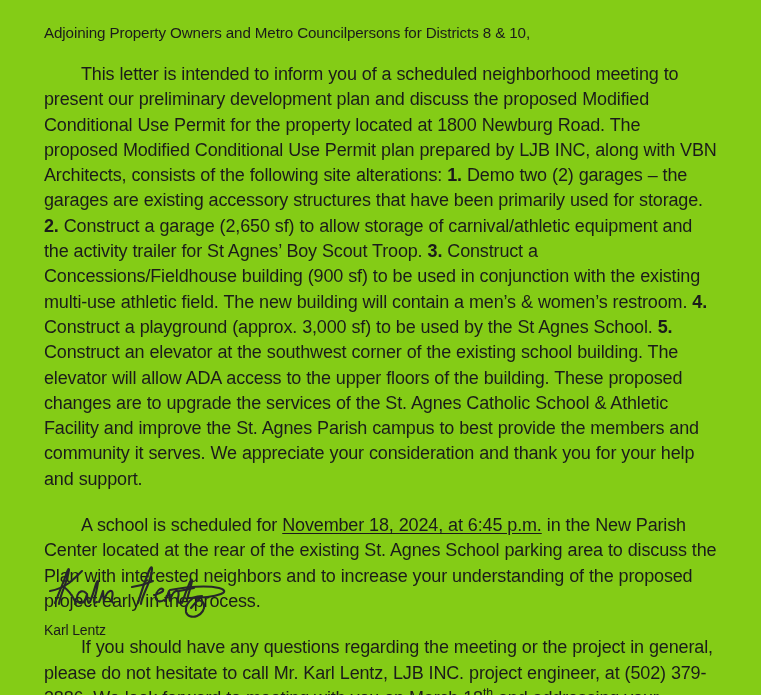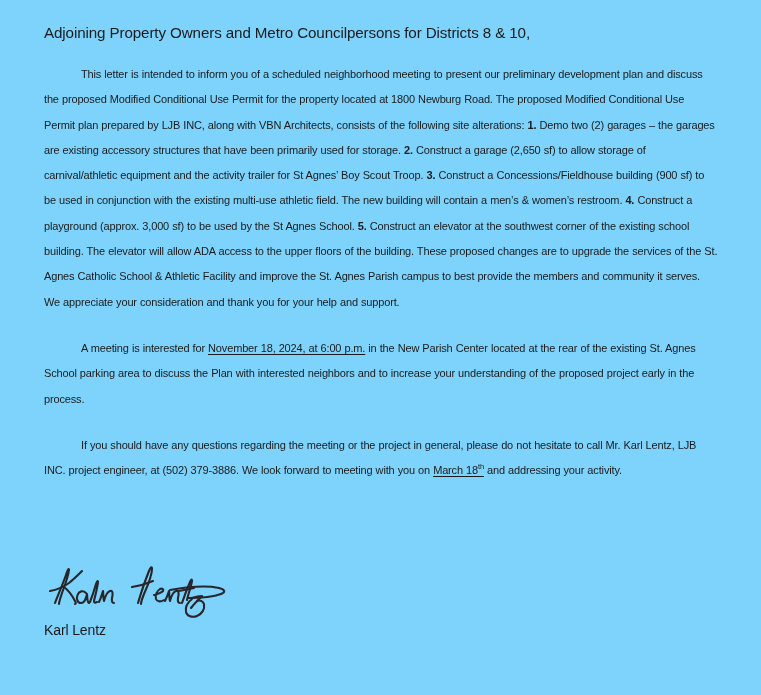--- a/index.html
+++ b/index.html
@@ -14,36 +14,36 @@
     color: #1b1b1b;
     overflow: hidden;
     position: relative;
   }
   .page {
     position: absolute;
     left: 0;
     top: 0;
     width: 761px;
     height: 695px;
-    background: #7dd3fc;
+    background: #84cc16;
   }
   .content {
     position: absolute;
     left: 44px;
     top: 22px;
     width: 674px;
   }
   .salutation {
     font-size: 15.2px;
     line-height: 22px;
     letter-spacing: -0.12px;
     margin: 0 0 18px 0;
   }
   .para {
-    font-size: 11px;
+    font-size: 18px;
     line-height: 25.3px;
     letter-spacing: -0.15px;
     margin: 0 0 0 0;
     text-align: left;
     text-indent: 37px;
     word-spacing: 0.2px;
   }
   .para.spaced {
     margin-top: 21px;
   }
@@ -90,21 +90,21 @@
 <body>
 
 <div class="page">
 
   <div class="content">
 
     <p class="salutation">Adjoining Property Owners and Metro Councilpersons for Districts 8 &amp; 10,</p>
 
     <p class="para"><span>This letter is intended to inform you of a scheduled neighborhood meeting to present our preliminary development plan and discuss the proposed Modified Conditional Use Permit for the property located at 1800 Newburg Road. The proposed Modified Conditional Use Permit plan prepared by LJB INC, along with VBN Architects, consists of the following site alterations: </span><b>1.</b><span> Demo two (2) garages – the garages are existing accessory structures that have been primarily used for storage. </span><b>2.</b><span> Construct a garage (2,650 sf) to allow storage of carnival/athletic equipment and the activity trailer for St Agnes’ Boy Scout Troop. </span><b>3.</b><span> Construct a Concessions/Fieldhouse building (900 sf) to be used in conjunction with the existing multi-use athletic field. The new building will contain a men’s &amp; women’s restroom. </span><b>4.</b><span> Construct a playground (approx. 3,000 sf) to be used by the St Agnes School. </span><b>5.</b><span> Construct an elevator at the southwest corner of the existing school building. The elevator will allow ADA access to the upper floors of the building.  These proposed changes are to upgrade the services of the St. Agnes Catholic School &amp; Athletic Facility and improve the St. Agnes Parish campus to best provide the members and community it serves. We appreciate your consideration and thank you for your help and support.</span></p>
 
-    <p class="para spaced"><span>A meeting is interested for </span><span class="u">November 18, 2024, at 6:00 p.m.</span><span> in the New Parish Center located at the rear of the existing St. Agnes School parking area to discuss the Plan with interested neighbors and to increase your understanding of the proposed project early in the process.</span></p>
+    <p class="para spaced"><span>A school is scheduled for </span><span class="u">November 18, 2024, at 6:45 p.m.</span><span> in the New Parish Center located at the rear of the existing St. Agnes School parking area to discuss the Plan with interested neighbors and to increase your understanding of the proposed project early in the process.</span></p>
 
     <p class="para spaced"><span>If you should have any questions regarding the meeting or the project in general, please do not hesitate to call Mr. Karl Lentz, LJB INC. project engineer, at (502) 379-3886. We look forward to meeting with you on </span><span class="u"><span>March 18</span><sup>th</sup></span><span> and addressing your activity.</span></p>
 
   </div>
 
   <div class="closing-block">
 
 
     <div class="signature-wrap">
       <svg width="200" height="62" viewBox="0 0 200 62" fill="none" stroke="#26262b" stroke-linecap="round" stroke-linejoin="round" stroke-width="2.1" aria-hidden="true">

